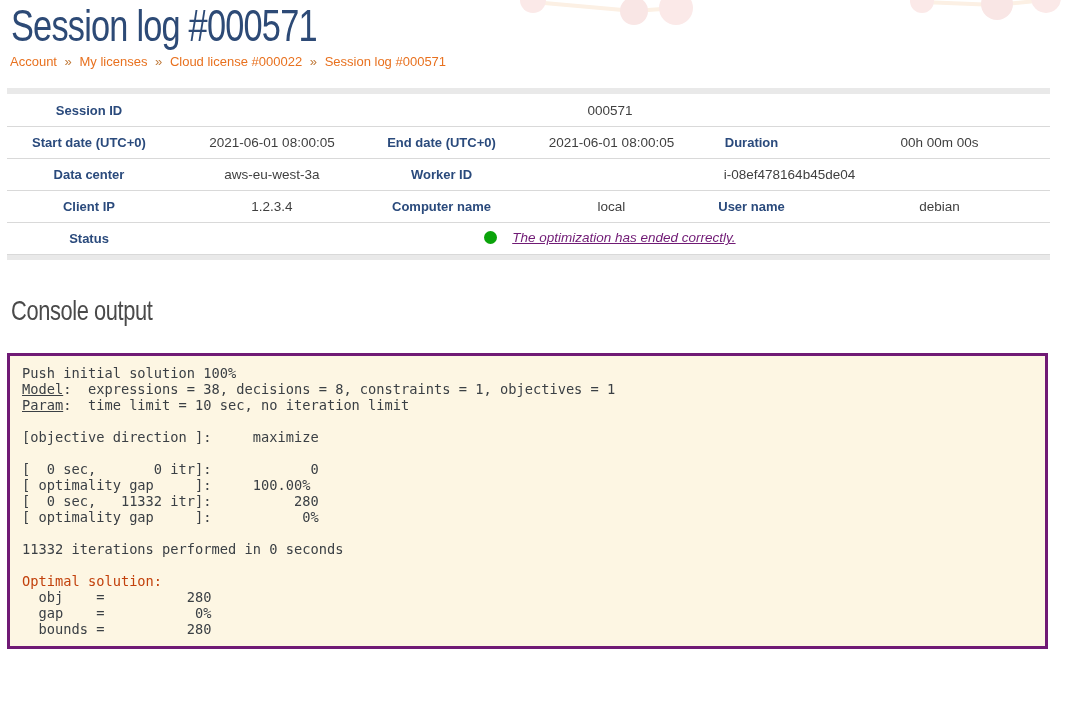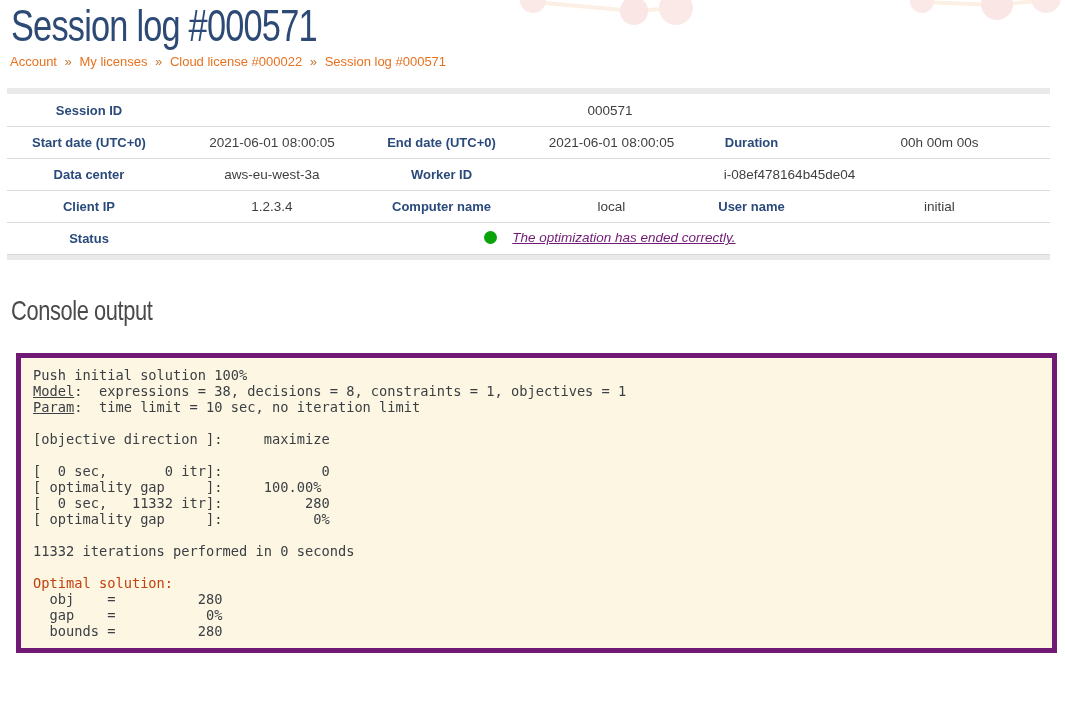--- a/index.html
+++ b/index.html
@@ -64,24 +64,24 @@
     font-weight: 300;
     line-height: 1.1;
     color: #4a4a4a;
     letter-spacing: -0.5px;
     transform: scaleX(0.78);
     transform-origin: 0 50%;
     white-space: nowrap;
   }
 
   pre.console {
-    margin: 0 0 0 16px;
+    margin: 0 0 0 7px;
     width: 1041px;
     background: #fdf6e3;
-    border: 5px solid #701a75;
+    border: 3px solid #701a75;
     padding: 9px 13px 9px 12px;
     font-family: "DejaVu Sans Mono", monospace;
     font-size: 13.7px;
     line-height: 16px;
     color: #3b4045;
     white-space: pre;
   }
   pre.console .u { text-decoration: underline; }
   pre.console .teal { color: #c2410c; }
 </style>
@@ -148,21 +148,21 @@
       <td class="val val4" colspan="3">i-08ef478164b45de04</td>
     </tr>
 
 
     <tr class="data-row">
       <td class="lbl">Client IP</td>
       <td class="val val2">1.2.3.4</td>
       <td class="lbl-r">Computer name</td>
       <td class="val val4">local</td>
       <td class="lbl-r">User name</td>
-      <td class="val val4">initial</td>
+      <td class="val val4">debian</td>
     </tr>
 
     <tr class="data-row">
       <td class="lbl">Status</td>
       <td class="val val2" colspan="5">
         <span class="dot"></span>
         <span class="status-text">The optimization has ended correctly.</span>
       </td>
     </tr>
 

